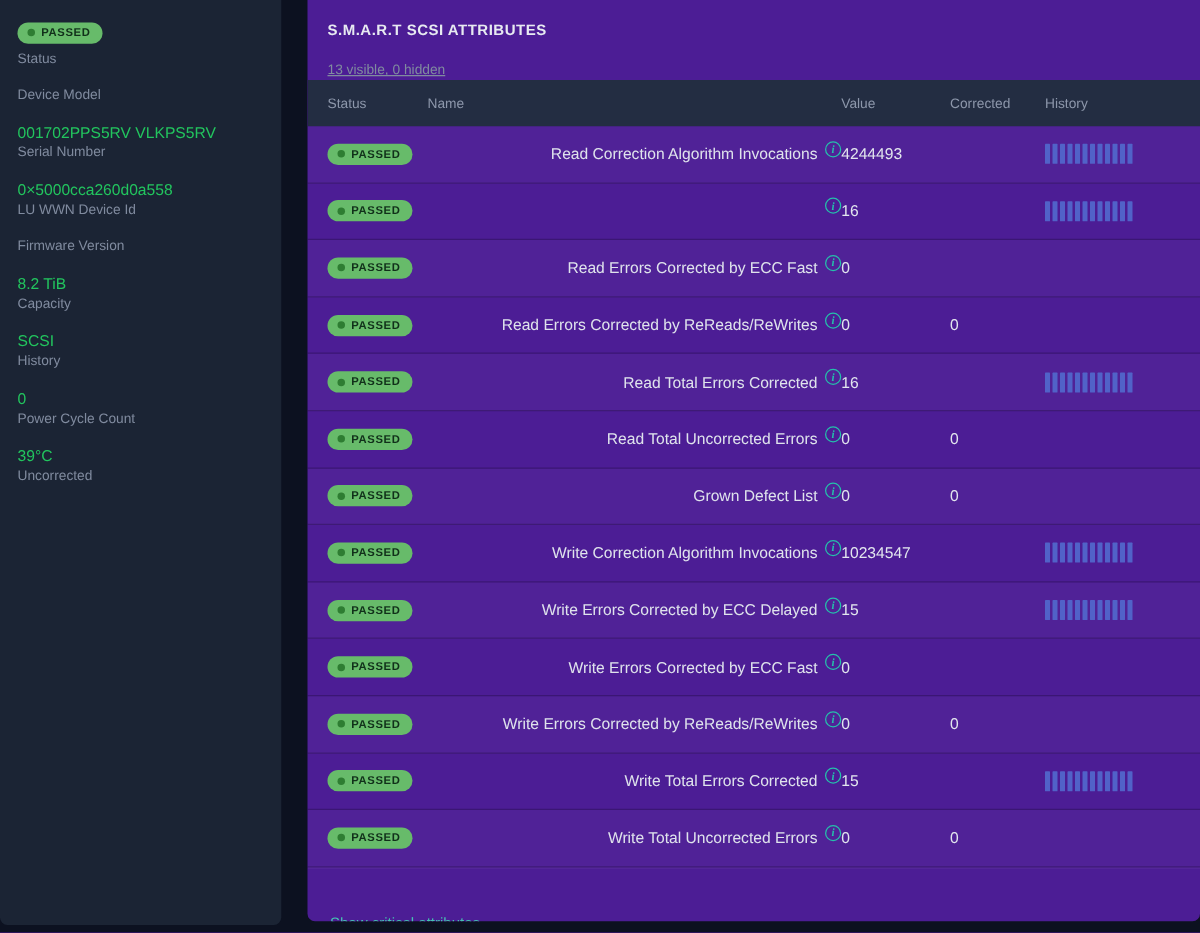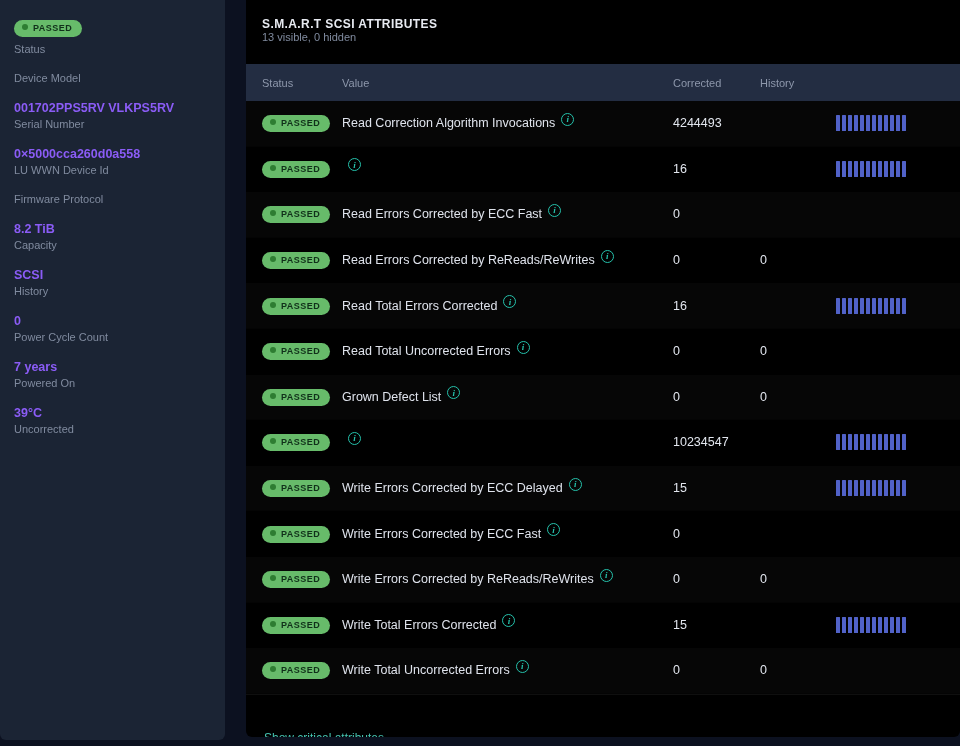--- a/index.html
+++ b/index.html
@@ -13,71 +13,71 @@
   }
   
   .sidebar {
     position: absolute; left: 0; top: 0;
     width: 225px; height: 740px;
     background: #1b2434;
     border-radius: 0 0 6px 6px;
     padding: 16px 14px;
   }
   .sb-item { margin-bottom: 17px; }
-  .sb-value { font-size: 12.5px; color: #8b5cf6; margin-bottom: 3px; font-weight: bold; }
+  .sb-value { font-size: 12.5px; color: #22c55e; margin-bottom: 3px; }
   .sb-label { font-size: 11px; color: #808b9f; margin-top: 2px; }
   
   .badge {
-    display: inline-flex; gap: 5px;
+    display: inline-flex; align-items: center; gap: 5px;
     background: var(--badge_bg, #67bb6a);
     color: var(--badge_text, #11301a);
     border-radius: 10px;
     padding: 4px 10px 4px 8px;
     font-size: 9px; font-weight: 700; letter-spacing: .5px;
     line-height: 1;
   }
   .dot {
     width: 6px; height: 6px; border-radius: 50%;
     background: var(--badge_dot, #2e7d32);
     display: inline-block;
   }
   .sb-item .badge { margin-bottom: 4px; }
   
   .card {
     position: absolute; left: 246px; top: 0;
     width: 714px; height: 737px;
-    background: #000000;
+    background: #4c1d95;
     border-radius: 0 0 6px 6px;
     overflow: hidden;
   }
   .card-header { padding: 17px 16px 0 16px; height: 64px; }
   .card-title {
     font-size: 12px; font-weight: 700; letter-spacing: .4px;
     color: #e7eaf1; text-transform: uppercase;
   }
-  .card-subtitle { font-size: 11px; color: #808b9f; margin-top: 0; }
+  .card-subtitle { font-size: 11px; color: #808b9f; margin-top: 19px; text-decoration: underline; }
   .thead, .trow {
     display: grid;
     grid-template-columns: 80px 331px 87px 76px 1fr;
     align-items: center;
     padding: 0 16px;
   }
   .thead {
     height: 37px;
     background: #232d42;
     font-size: 11px; color: #8d97ab;
   }
   .trow {
     height: 45.6px;
     border-bottom: 1px solid rgba(0,0,0,0.22);
     cursor: pointer;
   }
   .trow:nth-child(odd) { background: rgba(255,255,255,0.025); }
   .cell { font-size: 12.5px; color: #e2e6ee; }
-  .cell.name { display: flex; align-items: center; }
+  .cell.name { display: flex; align-items: center; justify-content: flex-end; }
   .attr-name { font-size: 12.5px; color: #dfe3ec; }
   .info {
     width: 13px; height: 13px; margin-left: 6px;
     border: 1.5px solid var(--info, #25c1ab);
     border-radius: 50%;
     color: var(--info, #25c1ab);
     font-family: "Liberation Serif", serif;
     font-style: italic; font-weight: 700; font-size: 9px;
     display: inline-flex; align-items: center; justify-content: center;
     flex: 0 0 auto;
@@ -118,53 +118,50 @@
       </div>
       <div class="sb-item">
         <div class="sb-value">001702PPS5RV VLKPS5RV</div>
         <div class="sb-label">Serial Number</div>
       </div>
       <div class="sb-item">
         <div class="sb-value">0×5000cca260d0a558</div>
         <div class="sb-label">LU WWN Device Id</div>
       </div>
       <div class="sb-item">
-        <div class="sb-label">Firmware Protocol</div>
+        <div class="sb-label">Firmware Version</div>
       </div>
       <div class="sb-item">
         <div class="sb-value">8.2 TiB</div>
         <div class="sb-label">Capacity</div>
       </div>
       <div class="sb-item">
         <div class="sb-value">SCSI</div>
         <div class="sb-label">History</div>
       </div>
       <div class="sb-item">
         <div class="sb-value">0</div>
         <div class="sb-label">Power Cycle Count</div>
-      </div>
-      <div class="sb-item">
-        <div class="sb-value">7 years</div>
-        <div class="sb-label">Powered On</div>
       </div>
       <div class="sb-item">
         <div class="sb-value">39°C</div>
         <div class="sb-label">Uncorrected</div>
       </div>
     </div>
 </aside>
 
 <main class="card">
   <div class="card-header">
     <div class="card-title">S.M.A.R.T SCSI ATTRIBUTES</div>
     <div class="card-subtitle">13 visible, 0 hidden</div>
   </div>
 
   <div class="thead">
     <span>Status</span>
+    <span>Name</span>
     <span>Value</span>
     <span>Corrected</span>
     <span>History</span>
   </div>
 
   <div id="rows">
       <div class="trow">
         <div class="cell status"><span class="badge">
             <span class="dot"></span>
             <span>PASSED</span>
@@ -292,20 +289,21 @@
         <div class="cell value">0</div>
         <div class="cell threshold">0</div>
         <div class="cell history"></div>
       </div>
       <div class="trow">
         <div class="cell status"><span class="badge">
             <span class="dot"></span>
             <span>PASSED</span>
           </span></div>
         <div class="cell name">
+          <span class="attr-name">Write Correction Algorithm Invocations</span>
           <span class="info">i</span>
         </div>
         <div class="cell value">10234547</div>
         <div class="cell threshold"></div>
         <div class="cell history">
           <span class="bar"></span>
           <span class="bar"></span>
           <span class="bar"></span>
           <span class="bar"></span>
           <span class="bar"></span>

